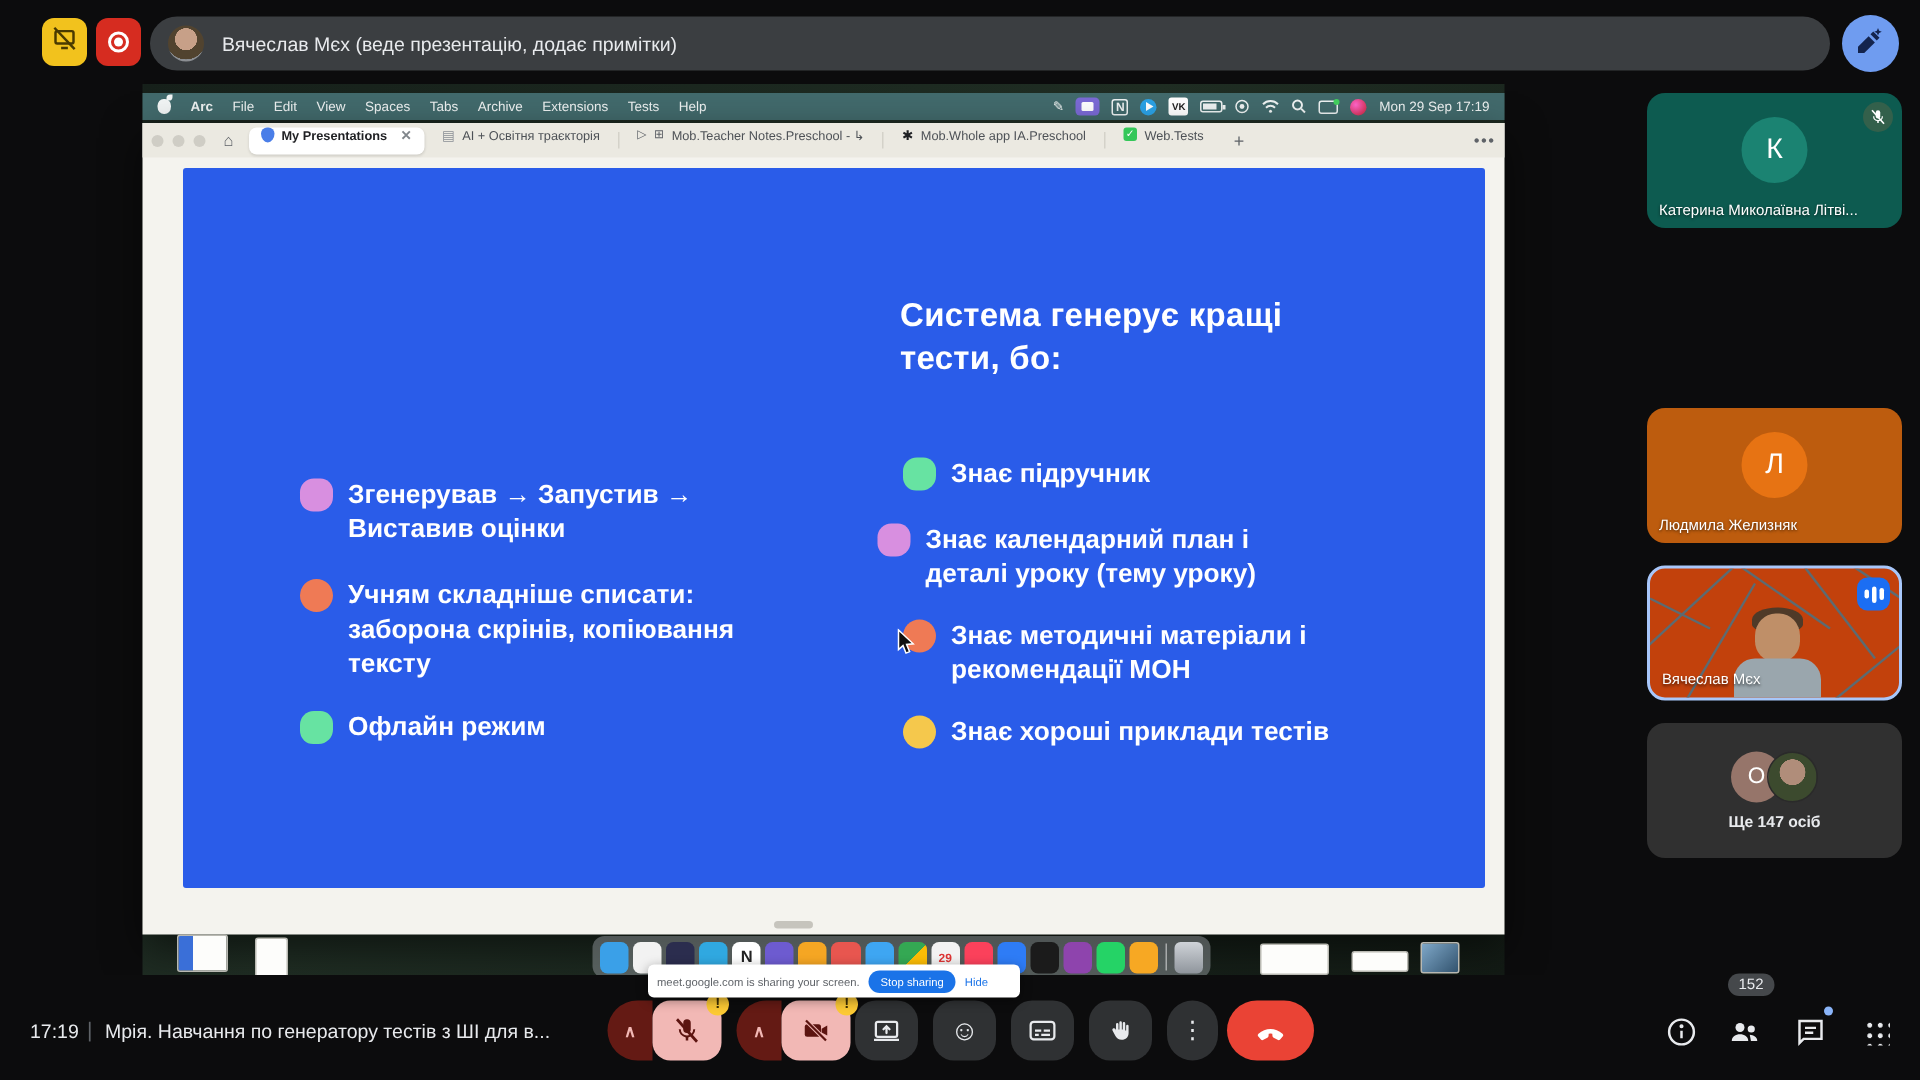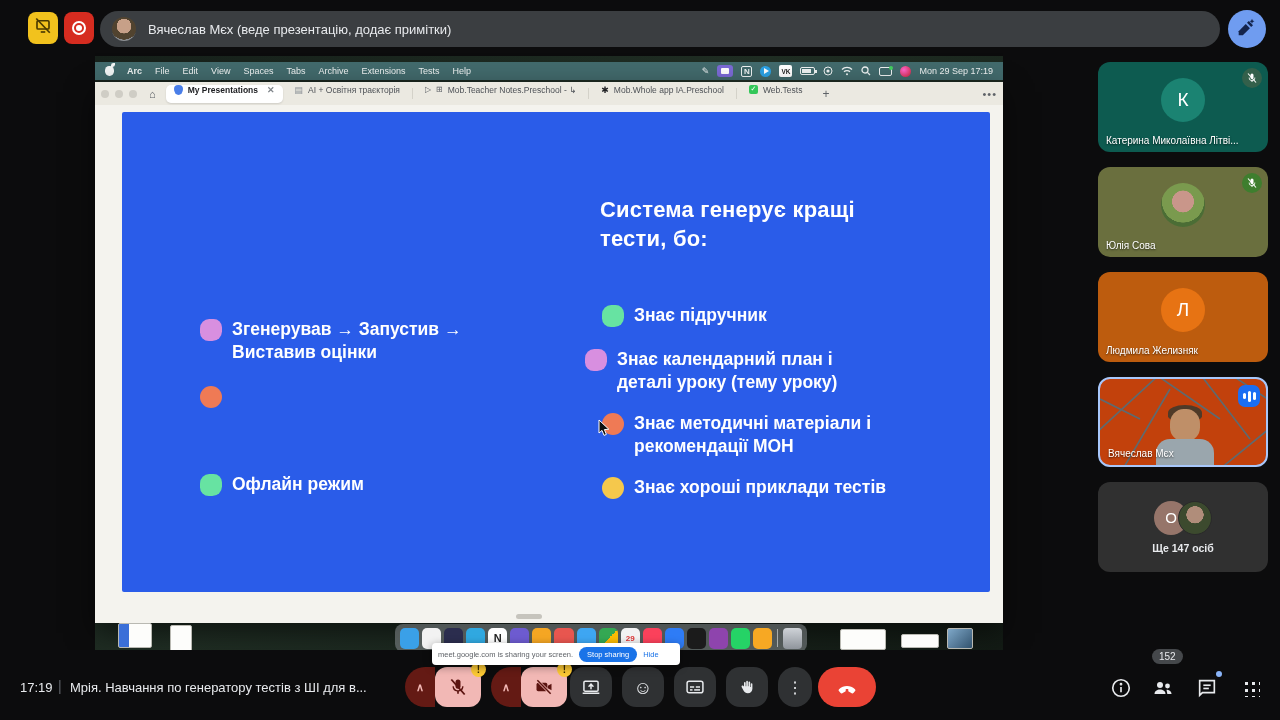--- a/index.html
+++ b/index.html
@@ -245,20 +245,23 @@
         <div class="slide-title" id="right-title">Система генерує кращі
 тести, бо:</div>
 
         <div class="bullet" style="left:78px; top:206px;">
           <span class="blob" style="background: rgb(216, 143, 224);"></span>
           <span class="btxt">Згенерував → Запустив →
 Виставив оцінки</span>
         </div>
         <div class="bullet" style="left:78px; top:273px;">
           <span class="blob scallop" style="background: rgb(239, 122, 85);"></span>
+          <span class="btxt">Учням складніше списати:
+заборона скрінів, копіювання
+тексту</span>
         </div>
         <div class="bullet" style="left:78px; top:361px;">
           <span class="blob" style="background: rgb(103, 227, 162);"></span>
           <span class="btxt">Офлайн режим</span>
         </div>
 
         <div class="bullet" style="left:480px; top:192px;">
           <span class="blob" style="background: rgb(103, 227, 162);"></span>
           <span class="btxt">Знає підручник</span>
         </div>
@@ -329,31 +332,20 @@
     <span class="mic-off-badge" style="background: rgb(51, 96, 75);">
       <svg width="12" height="12" viewBox="0 0 24 24" fill="#fff">
           <path d="M12 14a3 3 0 0 0 3-3V6a3 3 0 0 0-6 0v5a3 3 0 0 0 3 3z"></path>
           <path d="M17 11a5 5 0 0 1-10 0H5.4a6.6 6.6 0 0 0 5.6 6.5V20h2v-2.5A6.6 6.6 0 0 0 18.6 11z"></path>
           <line x1="4" y1="3" x2="20" y2="21" stroke="#fff" stroke-width="2.2"></line>
         </svg>
     </span>
     <span class="pname">Катерина Миколаївна Літві...</span>
   </div>
 
-  <div class="tile" style="top: 167px; background: rgb(106, 111, 62);">
-    <span class="avatar avatar-photo"></span>
-    <span class="mic-off-badge" style="background: rgb(62, 126, 46);">
-      <svg width="12" height="12" viewBox="0 0 24 24" fill="#fff">
-          <path d="M12 14a3 3 0 0 0 3-3V6a3 3 0 0 0-6 0v5a3 3 0 0 0 3 3z"></path>
-          <path d="M17 11a5 5 0 0 1-10 0H5.4a6.6 6.6 0 0 0 5.6 6.5V20h2v-2.5A6.6 6.6 0 0 0 18.6 11z"></path>
-          <line x1="4" y1="3" x2="20" y2="21" stroke="#fff" stroke-width="2.2"></line>
-        </svg>
-    </span>
-    <span class="pname">Юлія Сова</span>
-  </div>
 
   <div class="tile" style="top: 272px; background: rgb(189, 92, 14);">
     <span class="avatar" style="background: rgb(231, 115, 19);">Л</span>
     <span class="pname">Людмила Желизняк</span>
   </div>
 
   <div class="tile" id="tile-speaker" style="top:377px;">
     <svg width="170" height="90" style="position:absolute;left:0;top:0;">
       <g stroke="#5c6b72" stroke-width="1.6">
         <line x1="-5" y1="55" x2="60" y2="-5"></line>

